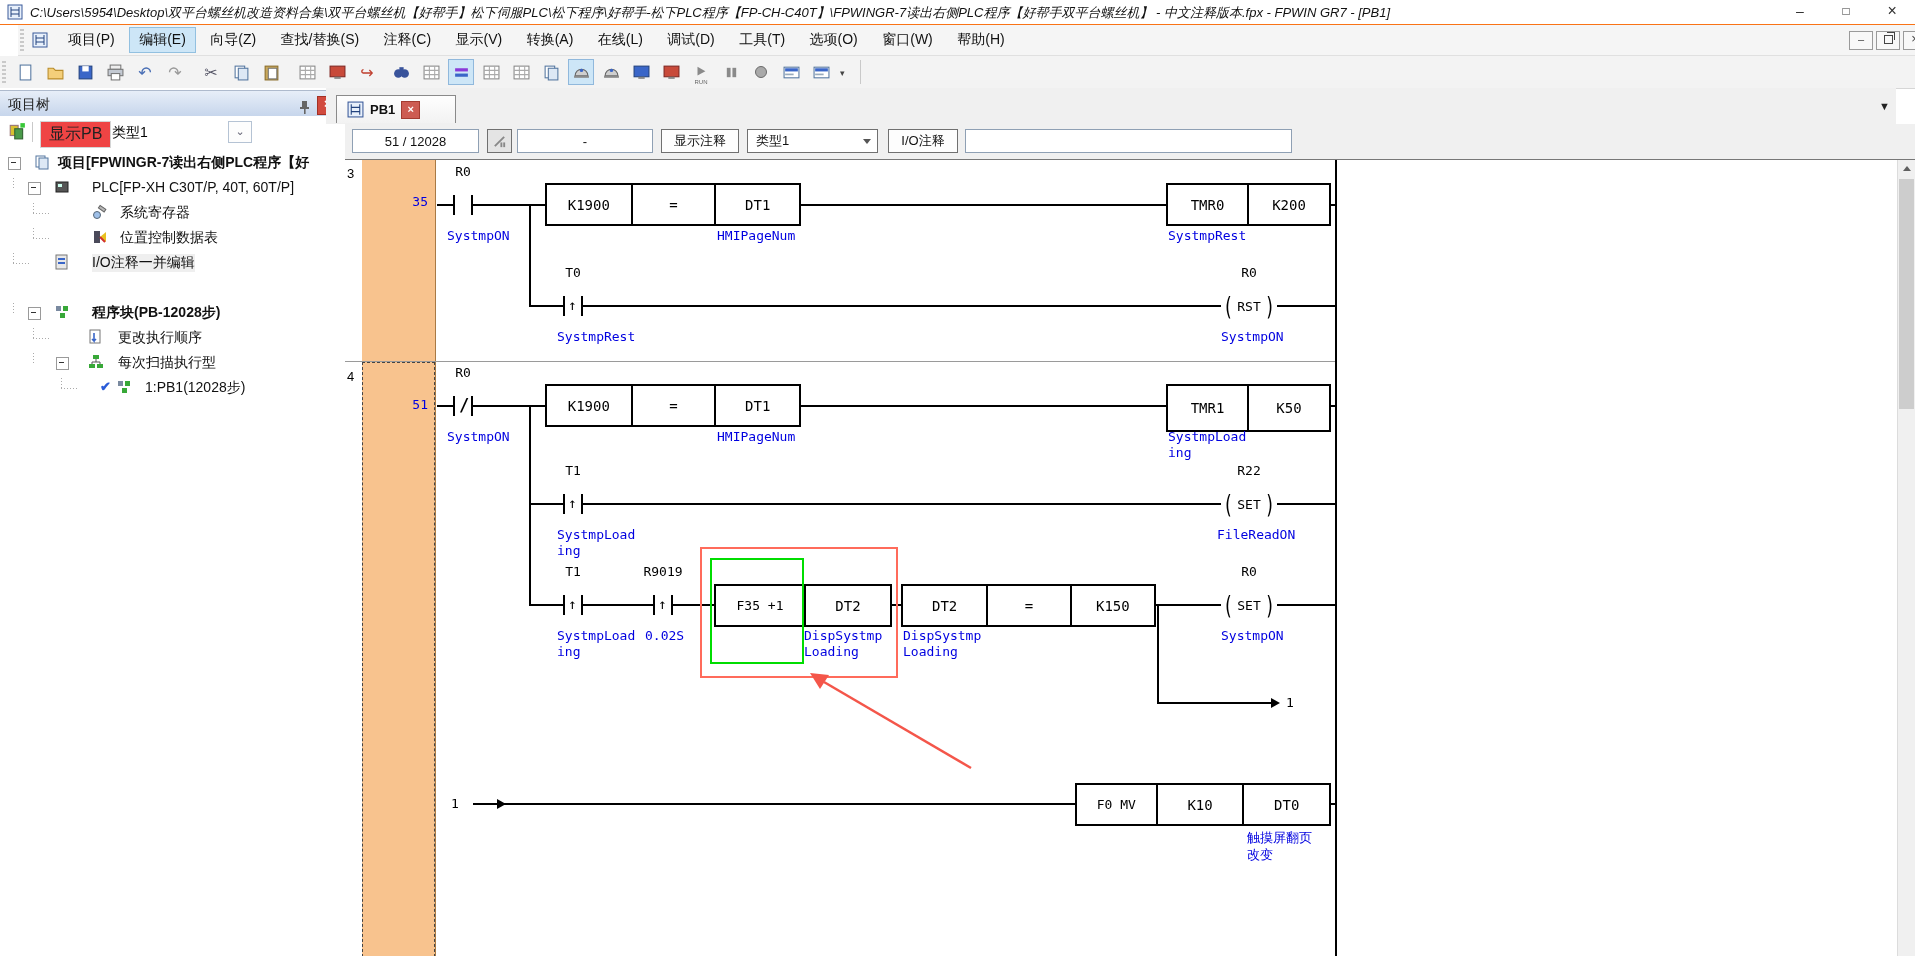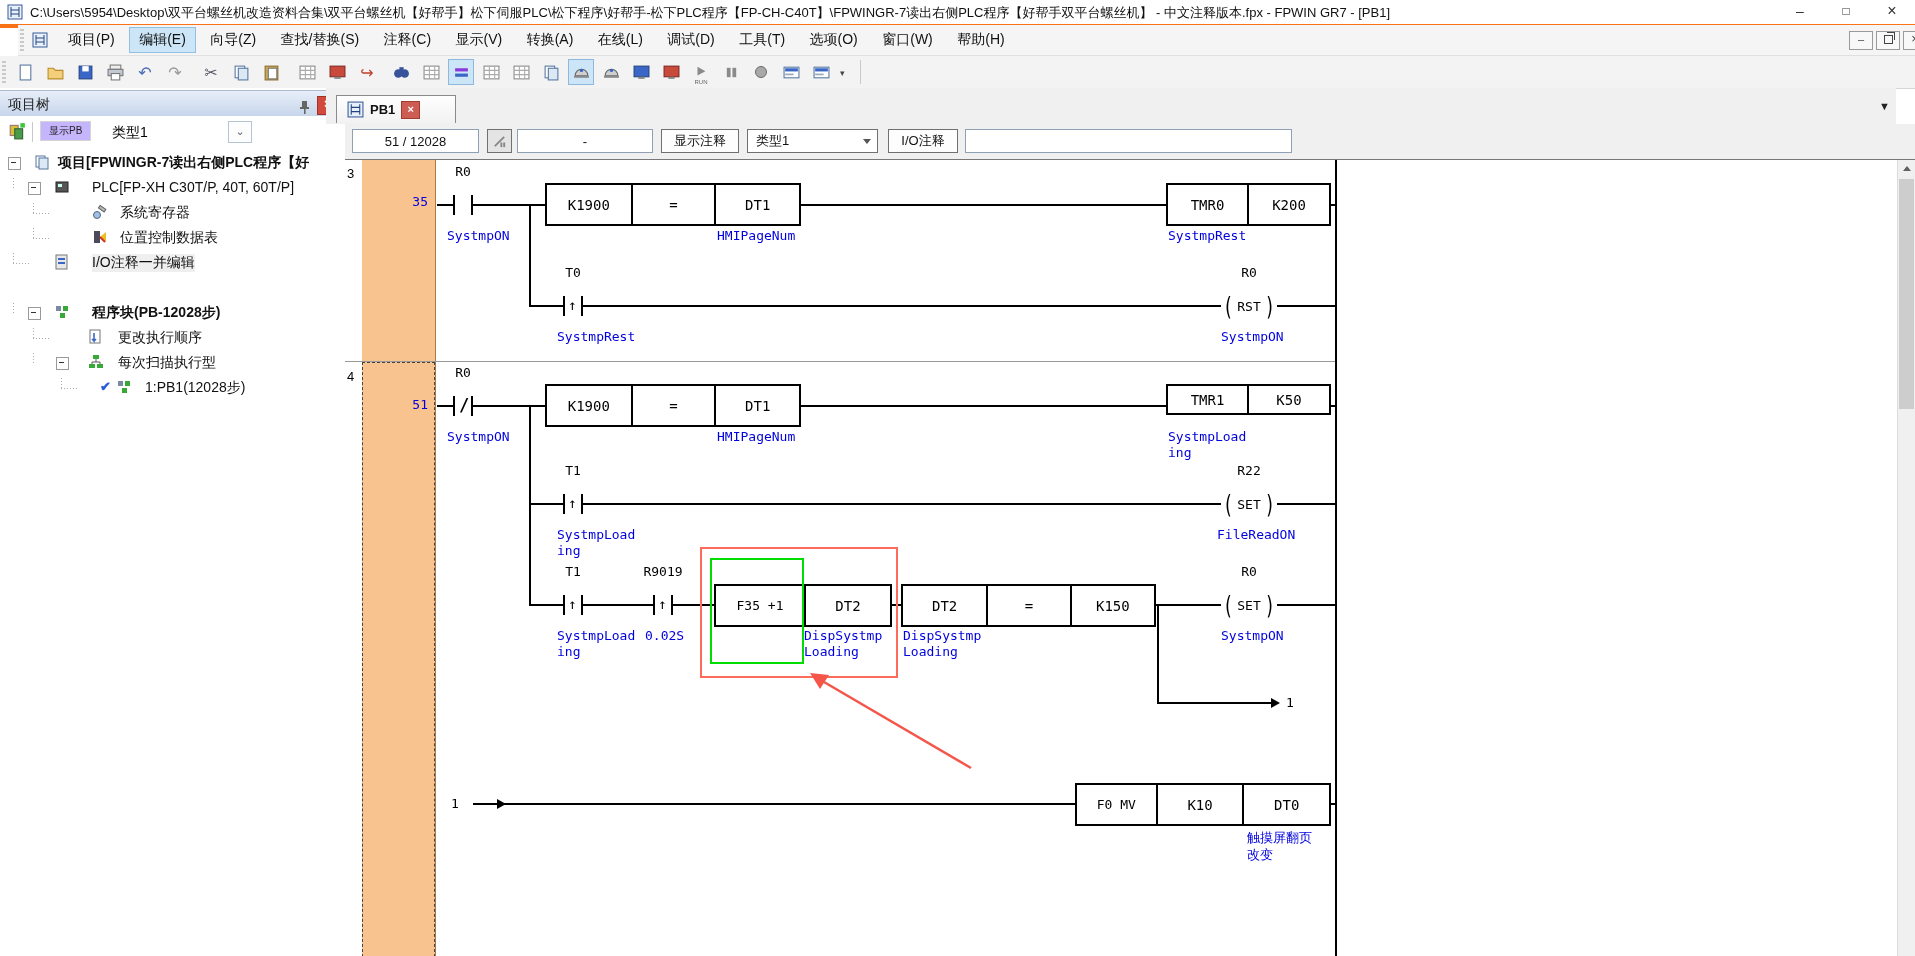--- a/index.html
+++ b/index.html
@@ -1,19 +1,19 @@
 <!DOCTYPE html>
 <html><head>
 <meta charset="utf-8">
 <style>
   html,body{margin:0;padding:0;background:#fff;width:1915px;height:956px;overflow:hidden;
     font-family:"Liberation Sans",sans-serif;-webkit-font-smoothing:antialiased;}
   .abs{position:absolute;}
   
-  .titlebar{position:absolute;left:0;top:0;width:1915px;height:24px;background:#fff;border-bottom:4px solid #f97316;}
+  .titlebar{position:absolute;left:0;top:0;width:1915px;height:24px;background:#fff;border-bottom:1px solid #f97316;font-style:italic;}
   .titlebar .ttext{position:absolute;left:30px;top:4px;font-size:13px;color:#111;white-space:nowrap;}
   .winbtn{position:absolute;top:0;height:24px;width:46px;text-align:center;line-height:22px;color:#333;font-size:14px;}
   
   .menubar{position:absolute;left:0;top:25px;width:1915px;height:30px;background:#f5f5f5;border-bottom:1px solid #e0e0e0;margin-left:18px;}
   .menuitem{position:relative;display:inline-block;padding:4px 10px;margin-top:2px;font-size:14px;color:#111;cursor:default;}
   .menuitem.active{background:#cde6f7;border:1px solid #92c0e0;padding:3px 9px;}
   .grip{position:absolute;left:2px;top:4px;bottom:4px;width:4px;
     background:repeating-linear-gradient(#c9c9c9 0 2px,transparent 2px 4px);}
   .mdibtn{position:absolute;top:6px;width:22px;height:17px;background:#f8f8f8;border:1px solid #9a9a9a;
     text-align:center;line-height:14px;font-size:11px;color:#444;}
@@ -27,21 +27,21 @@
   .tsep{position:absolute;top:4px;width:1px;height:24px;background:#c9c9c9;}
   .tdrop{position:absolute;top:12px;font-size:9px;color:#444;}
   
   .lpanel{position:absolute;left:0;top:88px;width:345px;height:868px;background:#fff;border-right:1px solid #b9b9b9;}
   .lphead{position:absolute;left:0;top:2px;width:345px;height:26px;background:linear-gradient(#e7eef8,#c7d6ec);
     border-top:1px solid #aebacd;font-size:14px;color:#222;line-height:26px;padding-left:8px;box-sizing:border-box;}
   .pinbtn{position:absolute;left:296px;top:6px;width:16px;height:16px;}
   .closebtn-red{position:absolute;left:317px;top:5px;width:19px;height:17px;background:#d14a3e;border:1px solid #a33024;
     color:#fff;text-align:center;line-height:15px;font-size:12px;font-weight:bold;}
   .lptools{position:absolute;left:0;top:30px;width:345px;height:30px;}
-  .btn-flat{position:absolute;font-size:10px;color:#222;background:#c4b5fd;border:1px solid #d5d5d5;padding:2px 8px;}
+  .btn-flat{position:absolute;font-size:16px;color:#222;background:#ef4444;border:1px solid #d5d5d5;padding:2px 8px;}
   .combo-mini{position:absolute;left:228px;top:3px;width:22px;height:20px;background:#fdfdfd;border:1px solid #b5c3d4;
     text-align:center;line-height:18px;font-size:11px;color:#667;}
   .tree{position:absolute;left:0;top:64px;width:345px;bottom:0;font-size:14px;color:#111;}
   .trow{position:absolute;height:22px;white-space:nowrap;overflow:hidden;width:345px;}
   .trow .lbl{position:absolute;top:2px;}
   .trow .bold{font-weight:bold;}
   .tog{position:absolute;top:5px;width:11px;height:11px;border:1px solid #9a9a9a;background:#fff;}
   .tog::before{content:"";position:absolute;left:2px;top:4px;width:5px;height:1px;background:#333;}
   .ticon{position:absolute;top:2px;width:16px;height:16px;}
   .dot-h{position:absolute;height:1px;background:repeating-linear-gradient(90deg,#aaa 0 1px,transparent 1px 3px);}
@@ -574,21 +574,21 @@
   <div class="dlab" style="left:98px;top:205px;width:40px">R0</div>
   <div class="cmt" style="left:102px;top:269px">SystmpON</div>
 
   <div class="blk" style="left:200px;top:224px;width:256px;height:43px">
     <div style="width:85px">K1900</div>
     <div style="width:85px">=</div>
     <div style="width:86px">DT1</div>
   </div>
   <div class="cmt" style="left:372px;top:269px">HMIPageNum</div>
 
-  <div class="blk" style="left:821px;top:224px;width:165px;height:31px">
+  <div class="blk" style="left:821px;top:224px;width:165px;height:48px">
     <div style="width:81px">TMR1</div>
     <div style="width:84px">K50</div>
   </div>
   <div class="cmt" style="left:823px;top:269px">SystmpLoad</div>
   <div class="cmt" style="left:823px;top:285px">ing</div>
 
   <div class="contact rise" style="left:218px;top:334px">
       <i class="l"></i>
       <i class="r"></i>
     </div>

